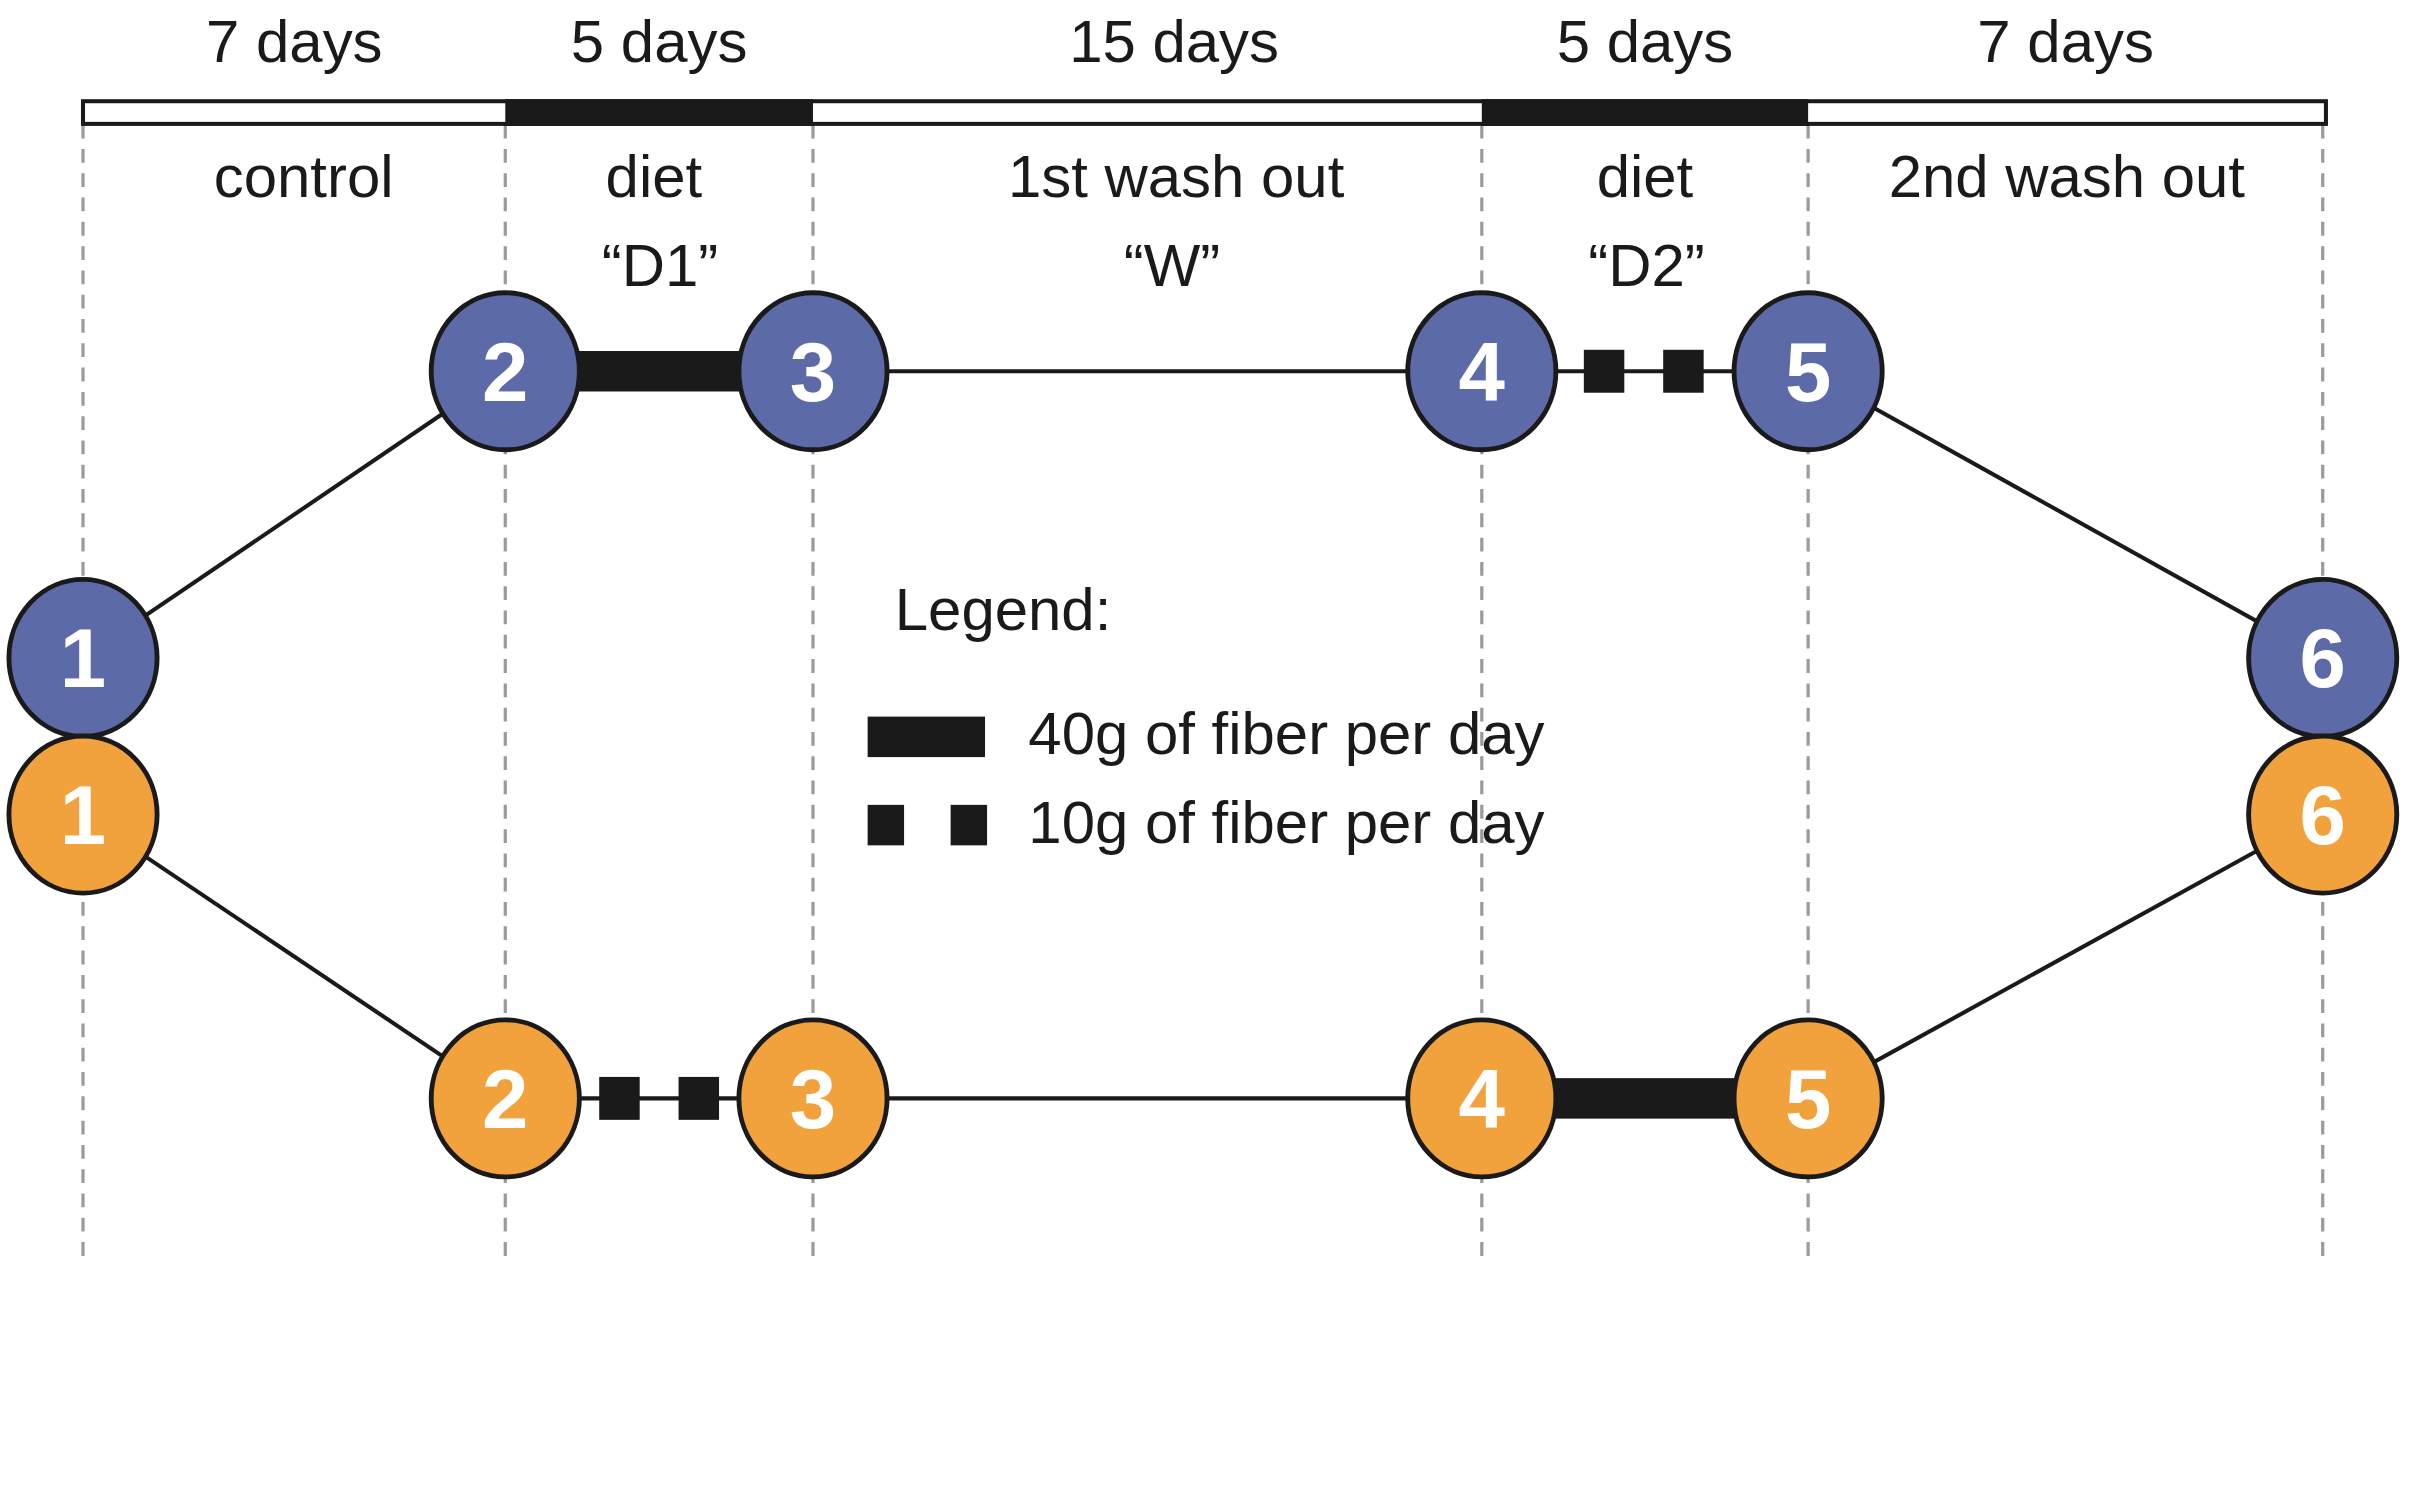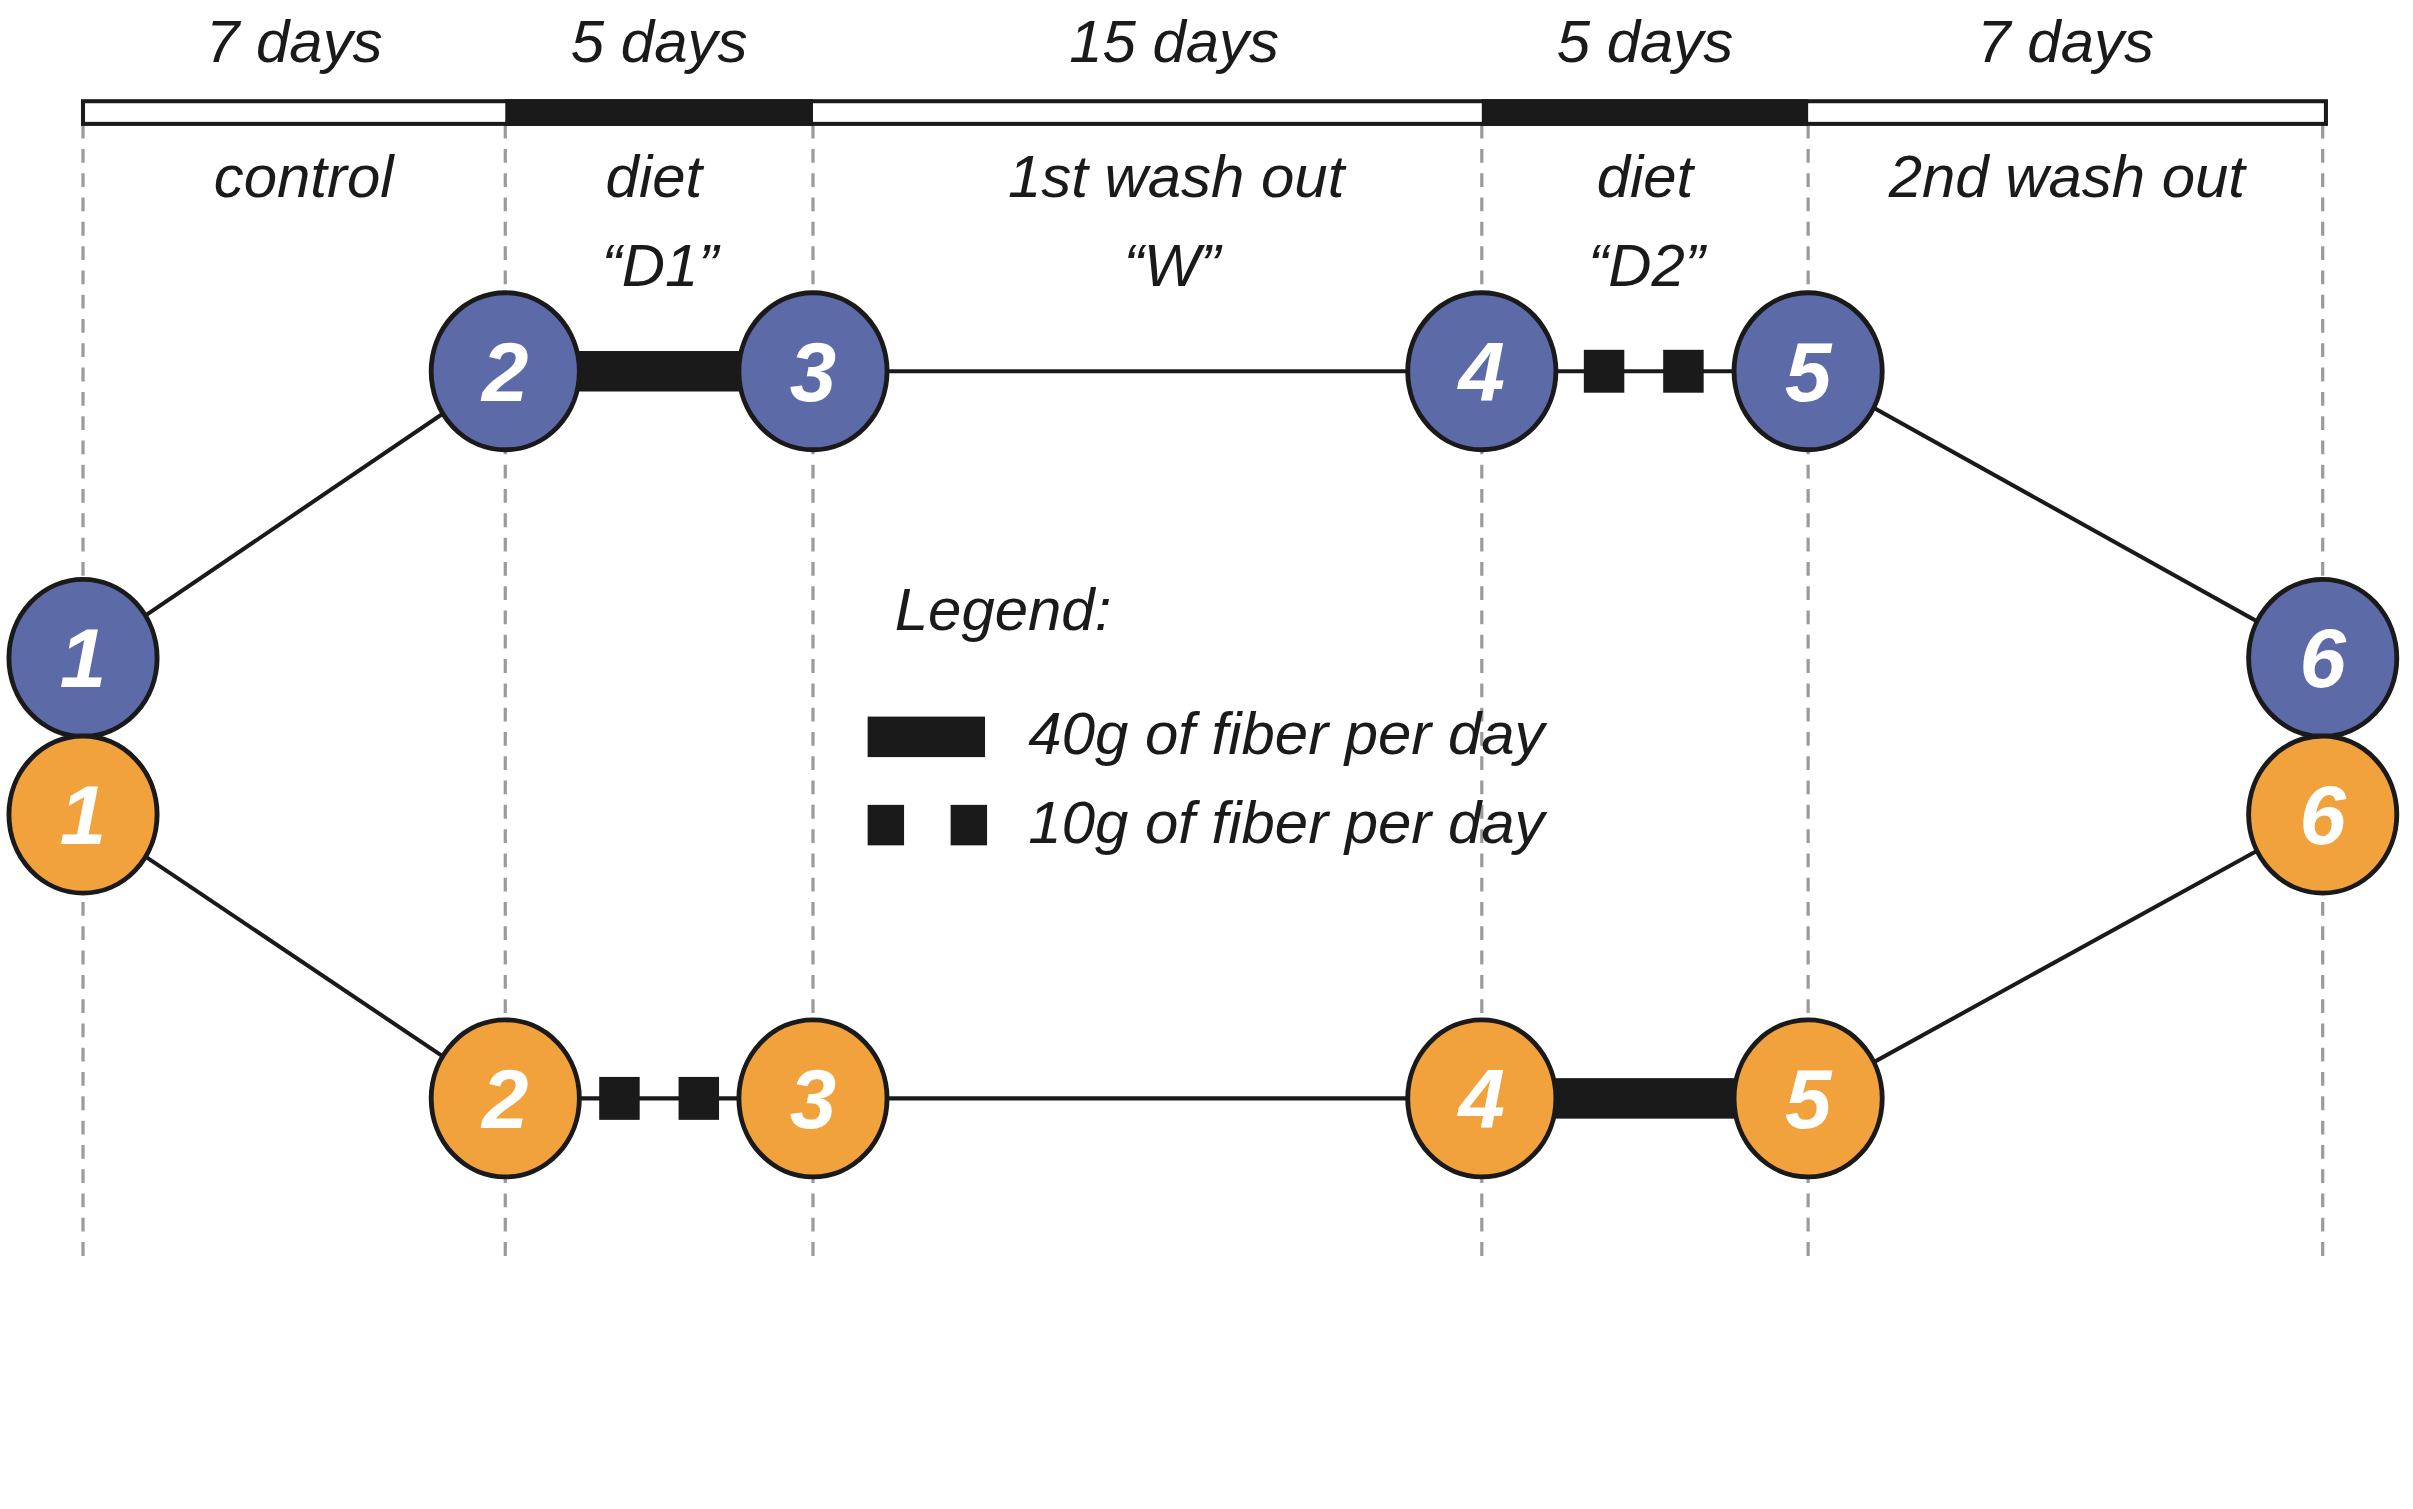--- a/index.html
+++ b/index.html
@@ -3,21 +3,20 @@
 <meta charset="utf-8">
 <style>
   html, body {
     margin: 0;
     padding: 0;
     background: #ffffff;
   }
   .figure-wrap {
     width: 100vw;
     background: #ffffff;
-    font-style: italic;
   }
   svg {
     display: block;
     width: 100%;
     height: auto;
     background: #ffffff;
     font-family: "Liberation Sans", sans-serif;
   }
   .lbl {
     fill: #1a1a1a;

